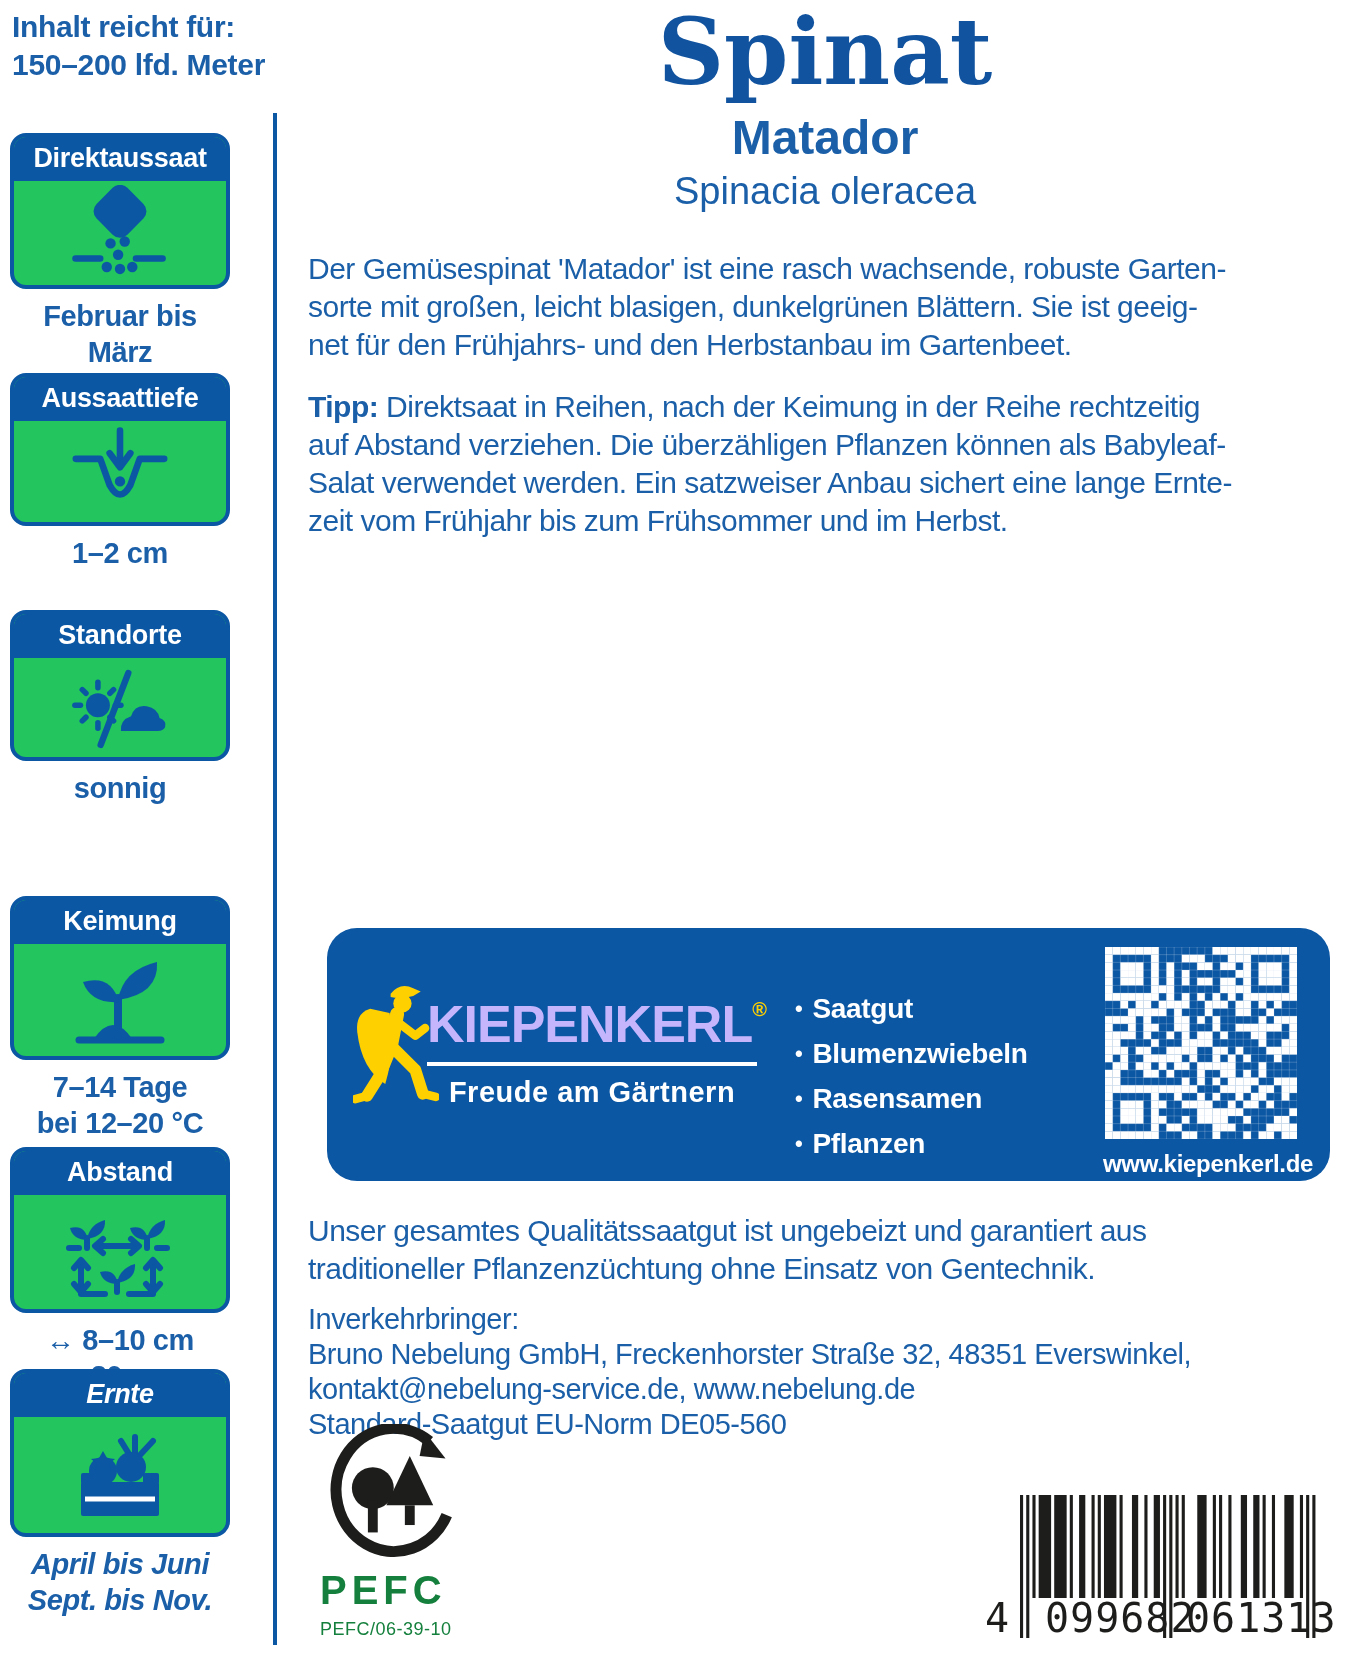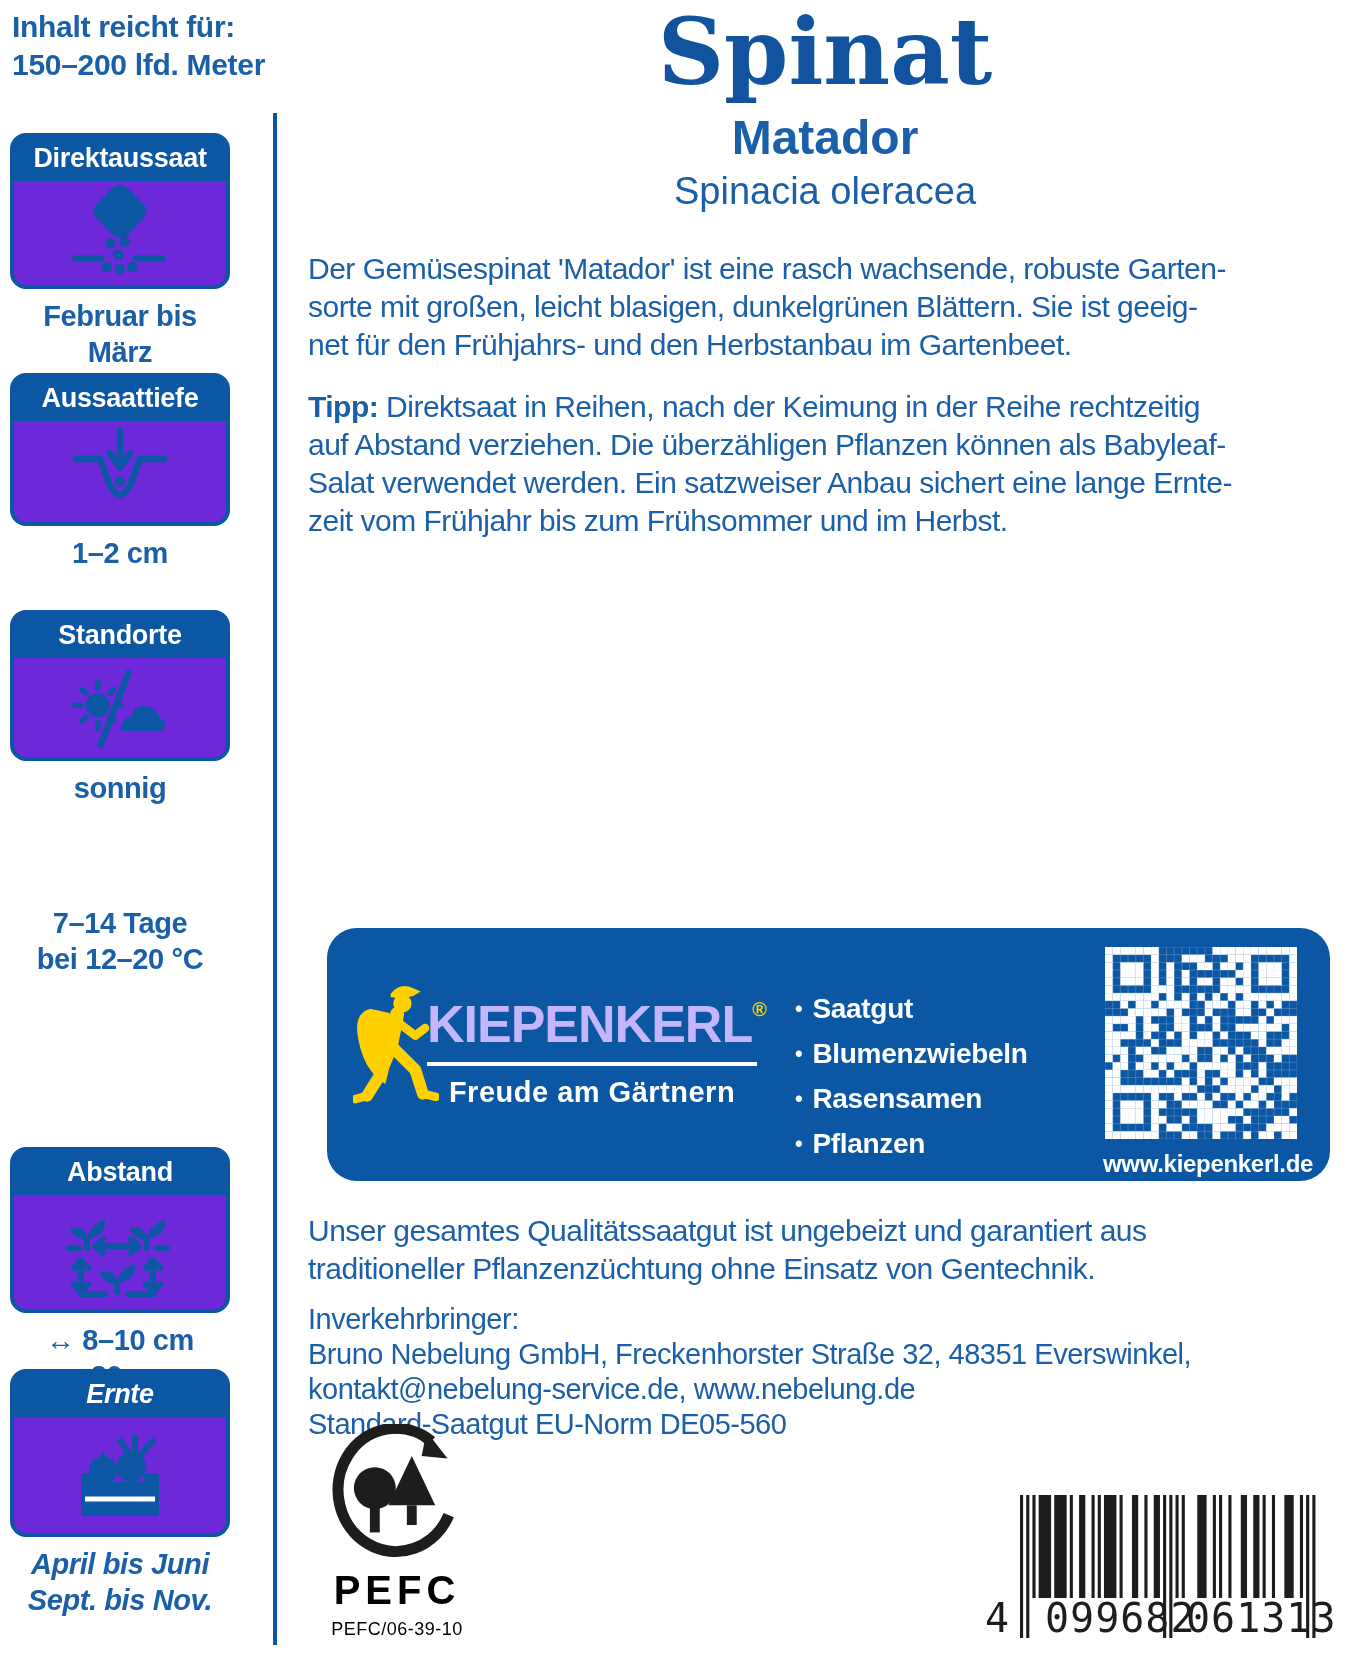--- a/index.html
+++ b/index.html
@@ -5,21 +5,21 @@
   html,body{margin:0;padding:0;background:#fff;}
   .page{position:relative;width:1352px;height:1658px;background:#fff;overflow:hidden;
         font-family:"Liberation Sans",sans-serif;color:#1a5fa8;}
   
   .top-note{position:absolute;left:12px;top:8px;font-size:30px;font-weight:700;
             line-height:38px;letter-spacing:-0.3px;}
   
   .vdivider{position:absolute;left:273px;top:113px;width:4px;height:1532px;background:#0b57a4;}
   
   .side-mod{position:absolute;left:10px;width:220px;text-align:center;}
-  .info-box{border:4px solid #0b57a4;border-radius:16px;overflow:hidden;background:#6d28d9;}
+  .info-box{border:4px solid #0b57a4;border-radius:16px;overflow:hidden;background:#22c55e;}
   .info-box .hd{background:#0b57a4;color:#fff;font-weight:700;font-size:27px;
                 padding:6px 2px 7px;letter-spacing:-0.3px;}
   .info-box .icon-area{display:flex;align-items:center;justify-content:center;}
   .caption{margin-top:9px;font-size:29px;font-weight:700;line-height:36px;letter-spacing:-0.4px;}
   
   .title-block{position:absolute;left:305px;top:0;width:1040px;text-align:center;}
   .title-main{font-family:"DejaVu Serif",serif;font-weight:700;font-size:92px;
               line-height:104px;color:#11539f;margin:0;}
   .title-variety{font-size:48px;font-weight:700;margin-top:12px;line-height:44px;}
   .title-botanical{font-size:38px;font-weight:400;margin-top:10px;line-height:42px;}
@@ -40,21 +40,21 @@
             line-height:45px;letter-spacing:-0.3px;}
   .products .p-item{white-space:nowrap;}
   .products .dot{font-size:22px;vertical-align:2px;margin-right:10px;}
   .qr-zone{position:absolute;left:776px;top:19px;width:196px;text-align:center;}
   .qr-box{width:192px;height:192px;margin:0 auto;}
   .website{color:#fff;font-weight:700;font-size:24px;margin-top:7px;letter-spacing:-0.3px;}
   
   .quality{top:1212px;}
   .distrib{top:1302px;font-size:29px;line-height:35px;}
   
-  .pefc{position:absolute;left:312px;top:1424px;width:170px;text-align:center;color:#000000;}
+  .pefc{position:absolute;left:320px;top:1424px;width:170px;color:#15803d;}
   .pefc-name{font-weight:700;font-size:40px;letter-spacing:5px;margin-top:2px;
              font-family:"Liberation Sans",sans-serif;}
   .pefc-code{font-size:18px;letter-spacing:0.5px;margin-top:6px;}
   
   .barcode{position:absolute;left:985px;top:1495px;width:340px;height:150px;color:#1d1d1b;}
   .barcode svg{position:absolute;left:35px;top:0;}
   .bc-digit{position:absolute;top:100px;font-family:"DejaVu Sans Mono",monospace;
             font-size:40px;font-weight:400;color:#1d1d1b;}
   .bc-lead{left:0px;}
   .bc-g1{left:60px;letter-spacing:1px;}
@@ -138,20 +138,32 @@
           <path d="M56 75 Q55 63 67 59 Q71 46 84 48 Q96 50 98 61 Q106 64 104 71 Q102 75 96 75 Z" fill="#0b57a4"></path>
         </svg>
       </div>
     </div>
     <div class="caption">
       <div>sonnig</div>
     </div>
   </div>
 
   <div class="side-mod" style="top:896px;">
+    <div class="info-box">
+      <div class="hd">Keimung</div>
+      <div class="icon-area" style="height:112px;">
+        <svg width="110" height="104" viewBox="0 0 110 100">
+          <path d="M14 90 H96" stroke="#0b57a4" stroke-width="7" stroke-linecap="round" fill="none"></path>
+          <path d="M28 90 Q48 60 68 90 Z" fill="#0b57a4"></path>
+          <path d="M53 86 V48" stroke="#0b57a4" stroke-width="8" stroke-linecap="round" fill="none"></path>
+          <path d="M54 52 Q26 54 18 32 Q46 24 54 52 Z" fill="#0b57a4"></path>
+          <path d="M53 50 Q58 20 92 12 Q94 44 53 50 Z" fill="#0b57a4"></path>
+        </svg>
+      </div>
+    </div>
     <div class="caption">
       <div>7–14 Tage</div>
       <div>bei 12–20 °C</div>
     </div>
   </div>
 
   <div class="side-mod" style="top:1147px;">
     <div class="info-box">
       <div class="hd">Abstand</div>
       <div class="icon-area" style="height:114px;">

